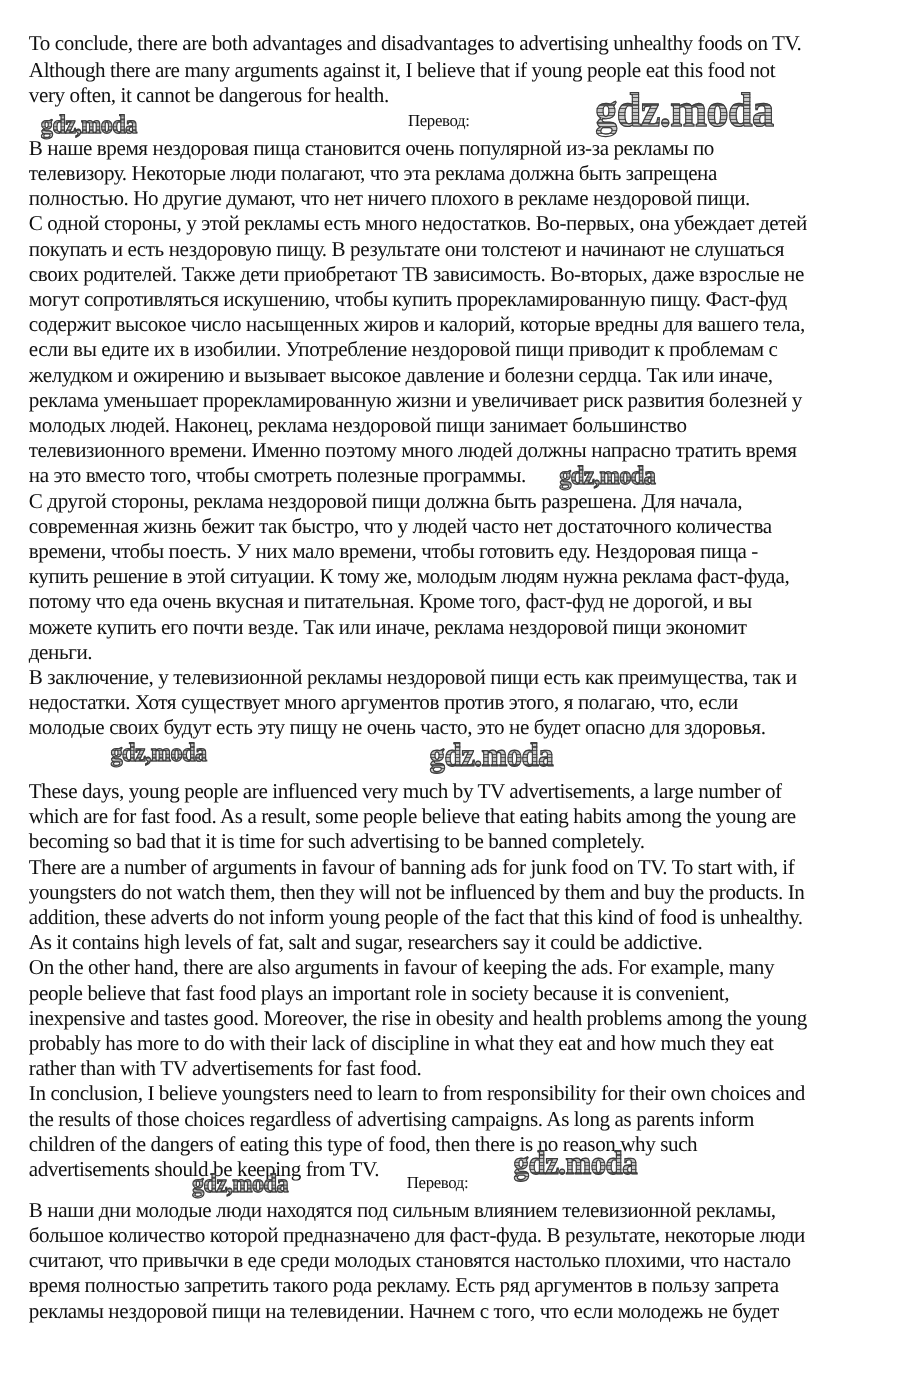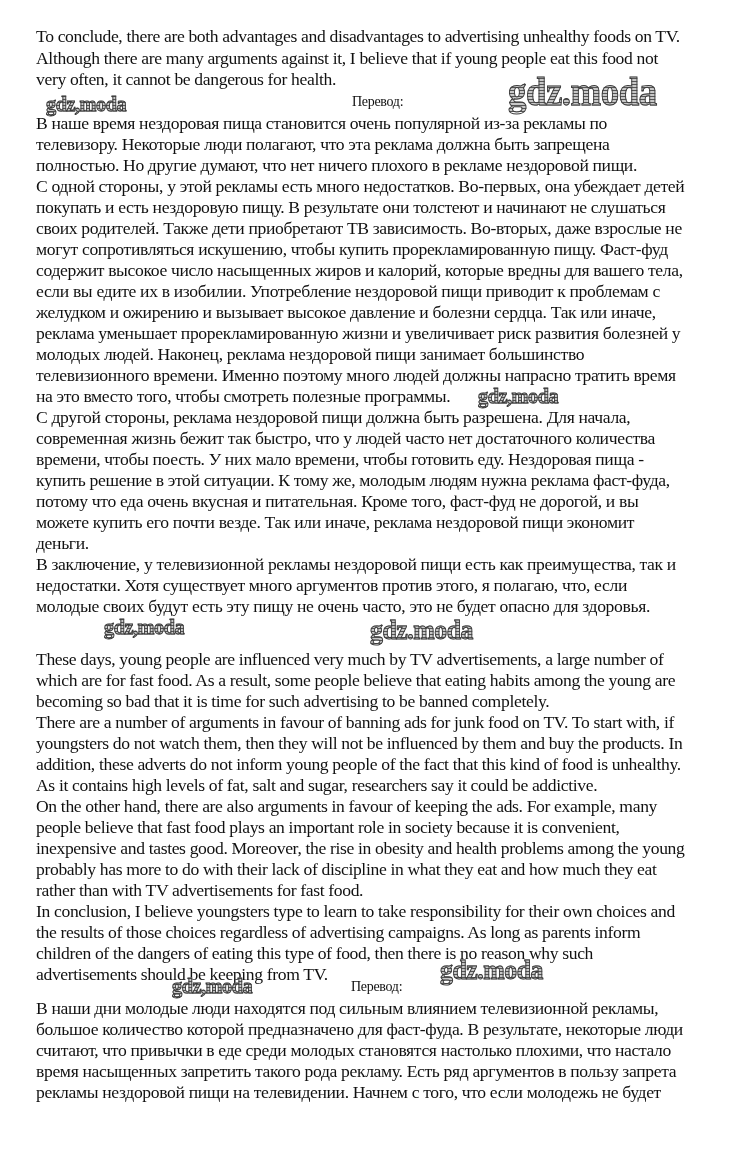--- a/index.html
+++ b/index.html
@@ -1,18 +1,18 @@
 <!DOCTYPE html>
 <html><head>
 <meta charset="utf-8">
 <style>
   html, body { margin: 0; padding: 0; background: #ffffff; }
   body { width: 750px; height: 1155px; position: relative; overflow: hidden; }
   .page {
-    position: absolute; left: 12px; top: 0; width: 598px; height: 1155px;
+    position: absolute; left: 0; top: 0; width: 598px; height: 1155px;
     font-family: "Liberation Serif", serif; color: #111;
   }
   .line {
     position: absolute; left: 24px; white-space: nowrap;
     font-size: 17.6px; line-height: 20px; letter-spacing: -0.35px;
     transform-origin: left top;
   }
   .center-label {
     position: absolute; white-space: nowrap;
     font-size: 14px; line-height: 20px; letter-spacing: -0.3px;
@@ -85,31 +85,31 @@
     <div class="line" style="top:691px">becoming so bad that it is time for such advertising to be banned completely.</div>
     <div class="line" style="top:712px">There are a number of arguments in favour of banning ads for junk food on TV. To start with, if</div>
     <div class="line" style="top:733px">youngsters do not watch them, then they will not be influenced by them and buy the products. In</div>
     <div class="line" style="top:754px">addition, these adverts do not inform young people of the fact that this kind of food is unhealthy.</div>
     <div class="line" style="top:775px">As it contains high levels of fat, salt and sugar, researchers say it could be addictive.</div>
     <div class="line" style="top:796px">On the other hand, there are also arguments in favour of keeping the ads. For example, many</div>
     <div class="line" style="top:817px">people believe that fast food plays an important role in society because it is convenient,</div>
     <div class="line" style="top:838px">inexpensive and tastes good. Moreover, the rise in obesity and health problems among the young</div>
     <div class="line" style="top:859px">probably has more to do with their lack of discipline in what they eat and how much they eat</div>
     <div class="line" style="top:880px">rather than with TV advertisements for fast food.</div>
-    <div class="line" style="top:901px">In conclusion, I believe youngsters type to learn to take responsibility for their own choices and</div>
+    <div class="line" style="top:901px">In conclusion, I believe youngsters need to learn to from responsibility for their own choices and</div>
     <div class="line" style="top:922px">the results of those choices regardless of advertising campaigns. As long as parents inform</div>
     <div class="line" style="top:943px">children of the dangers of eating this type of food, then there is no reason why such</div>
     <div class="line" style="top:964px">advertisements should be keeping from TV.</div>
   </div>
 
   <div class="wm med" style="left:428px; top:956px">gdz.moda</div>
   <div class="wm small" style="left:160px; top:975px">gdz,moda</div>
   <div class="center-label" style="left:339px; top:977px">Перевод:</div>
 
   <div>
     <div class="line" style="top:998px">В наши дни молодые люди находятся под сильным влиянием телевизионной рекламы,</div>
     <div class="line" style="top:1019px">большое количество которой предназначено для фаст-фуда. В результате, некоторые люди</div>
     <div class="line" style="top:1040px">считают, что привычки в еде среди молодых становятся настолько плохими, что настало</div>
-    <div class="line" style="top:1061px">время насыщенных запретить такого рода рекламу. Есть ряд аргументов в пользу запрета</div>
+    <div class="line" style="top:1061px">время полностью запретить такого рода рекламу. Есть ряд аргументов в пользу запрета</div>
     <div class="line" style="top:1082px">рекламы нездоровой пищи на телевидении. Начнем с того, что если молодежь не будет</div>
   </div>
 
 </div>
 
 </body></html>

